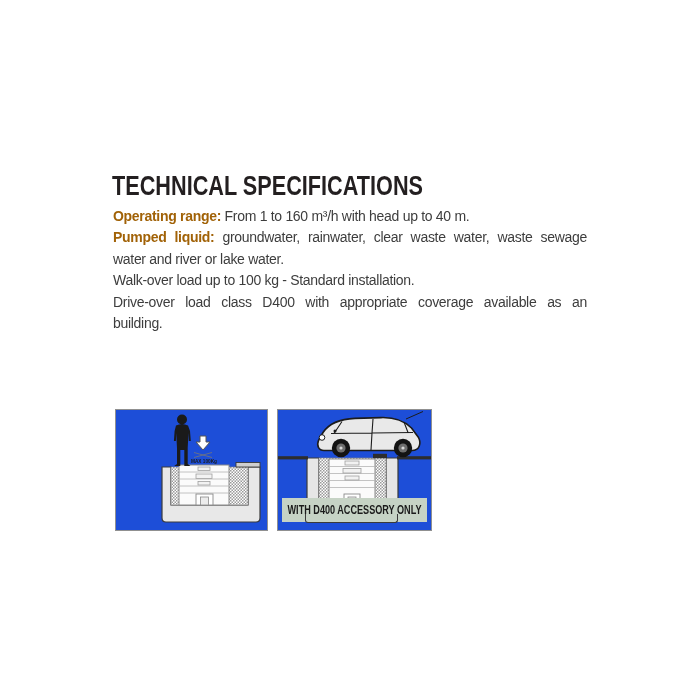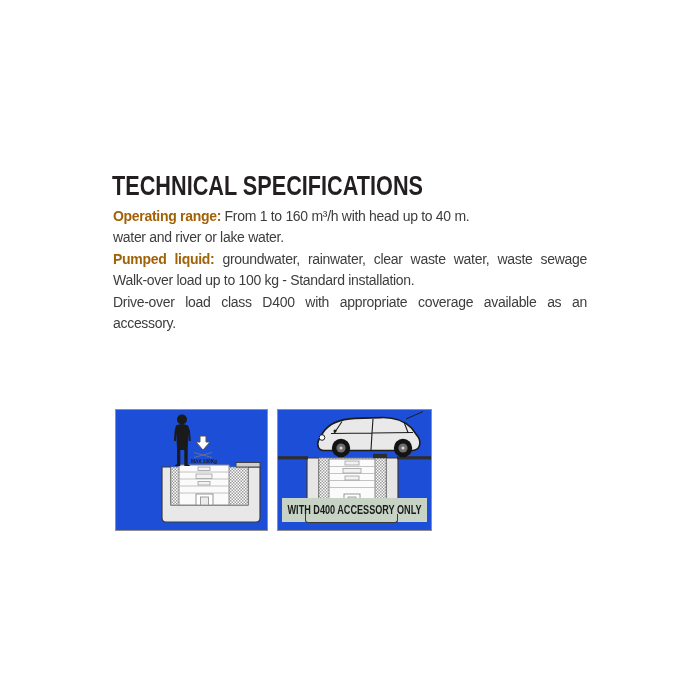--- a/index.html
+++ b/index.html
@@ -37,25 +37,25 @@
 <body>
 
 <div class="page">
 
   <svg class="title-svg" width="330" height="30">
     <text x="0" y="23.5" font-family="Liberation Sans, sans-serif" font-size="28" font-weight="bold" fill="#231f20" textLength="311" lengthAdjust="spacingAndGlyphs">TECHNICAL SPECIFICATIONS</text>
   </svg>
 
   <div class="specs">
     <div class="spec-line"><span class="spec-label">Operating range:</span><span> From 1 to 160 m³/h with head up to 40 m.</span></div>
+    <div class="spec-line just"><span class="spec-label">Pumped liquid:</span><span> groundwater, rainwater, clear waste water, waste sewage</span></div>
     <div class="spec-line"><span>water and river or lake water.</span></div>
-    <div class="spec-line just"><span class="spec-label">Pumped liquid:</span><span> groundwater, rainwater, clear waste water, waste sewage</span></div>
     <div class="spec-line"><span>Walk-over load up to 100 kg - Standard installation.</span></div>
     <div class="spec-line just"><span>Drive-over load class D400 with appropriate coverage available as an</span></div>
-    <div class="spec-line"><span>accessory.</span></div>
+    <div class="spec-line"><span>building.</span></div>
   </div>
 
   <div class="figure" id="fig-walk">
     <svg class="scene" width="151" height="120" viewBox="0 0 151 120">
       <defs>
         <pattern id="chk1" width="3" height="3" patternUnits="userSpaceOnUse">
           <rect width="3" height="3" fill="#ffffff"></rect>
           <rect width="1.5" height="1.5" fill="#9a9a9a"></rect>
           <rect x="1.5" y="1.5" width="1.5" height="1.5" fill="#9a9a9a"></rect>
         </pattern>

